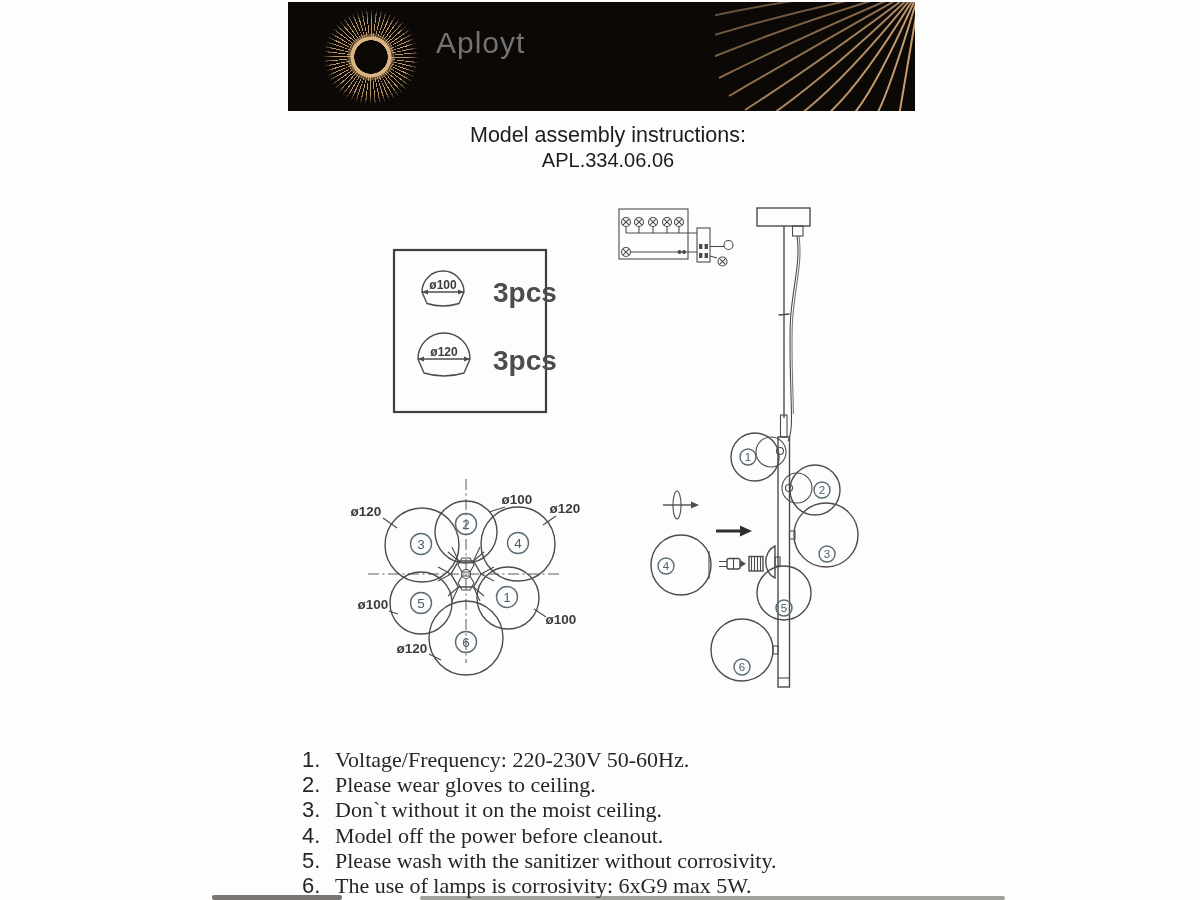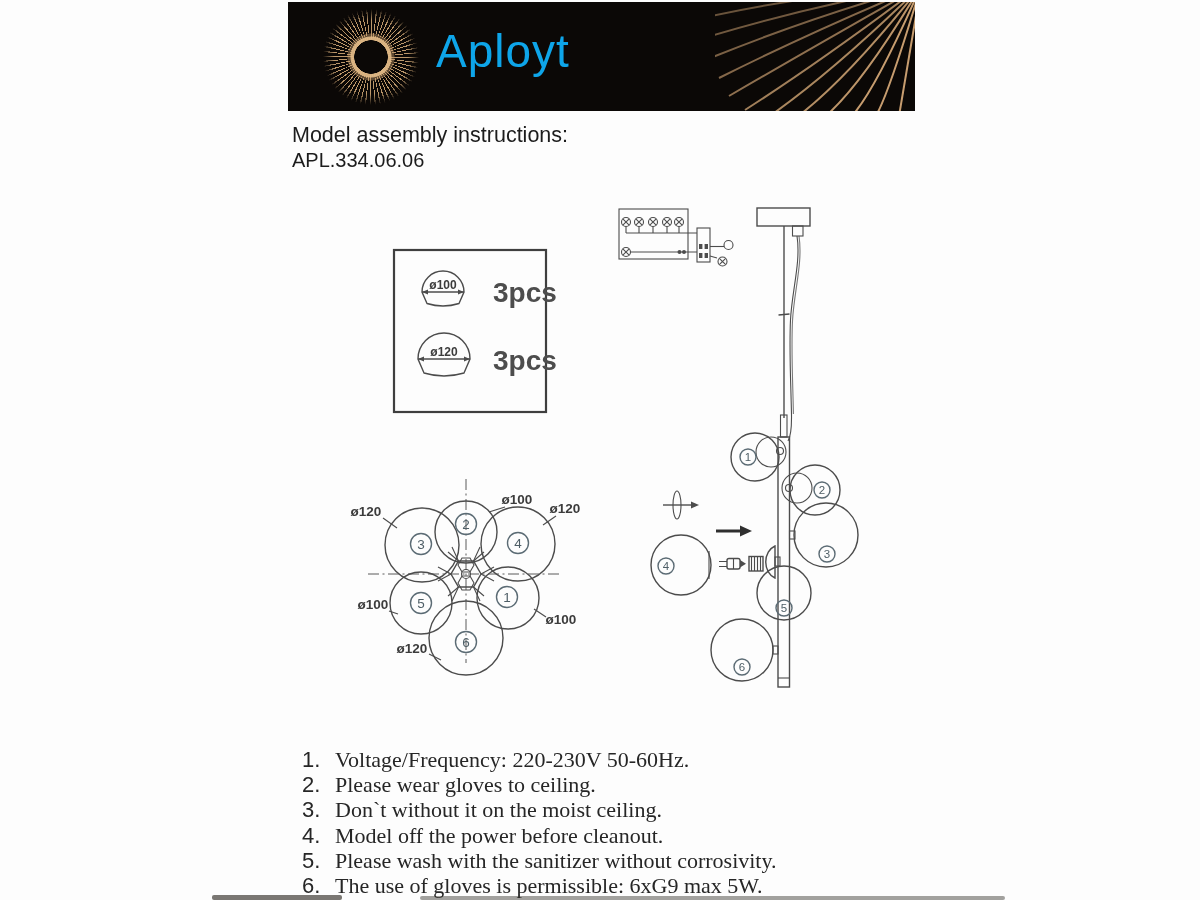--- a/index.html
+++ b/index.html
@@ -7,26 +7,26 @@
         font-family:"Liberation Sans",sans-serif;overflow:hidden;}
 
   
   .banner{position:absolute;left:288px;top:2px;width:627px;height:109px;
           background:#0b0806;overflow:hidden;}
   .sunburst{position:absolute;left:33px;top:5px;width:100px;height:100px;border-radius:50%;
     background:
       radial-gradient(circle, rgba(11,8,6,0) 0 37px, #0b0806 48px),
       radial-gradient(circle, #0b0806 0 16.5px, rgba(226,186,134,0.95) 17px 20px, rgba(200,158,108,0.45) 21px 23px, rgba(0,0,0,0) 24px),
       repeating-conic-gradient(rgba(207,167,117,0.9) 0deg 1.6deg, rgba(11,8,6,0) 1.6deg 6deg);}
-  .brand{position:absolute;left:148px;top:26px;font-size:46px;line-height:1;
-         color:#0ea5e9;letter-spacing:1px;font-weight:400;}
+  .brand{position:absolute;left:148px;top:26px;font-size:30px;line-height:1;
+         color:#737373;letter-spacing:1px;font-weight:400;}
   .rays{position:absolute;right:0;top:0;width:200px;height:112px;}
 
   
-  .title-block{position:absolute;left:292px;top:123px;width:600px;color:#1c1c1c;}
+  .title-block{position:absolute;left:308px;top:123px;width:600px;text-align:center;color:#1c1c1c;}
   .title-block .t1{font-size:21.5px;line-height:25px;}
   .title-block .t2{font-size:20px;line-height:24px;}
 
   
   .svg-abs{position:absolute;}
   svg text{font-family:"Liberation Sans",sans-serif;}
   .dline{stroke:#4c4c4c;stroke-width:1.4;fill:none;}
   .dthin{stroke:#4c4c4c;stroke-width:1.1;fill:none;}
   .dfill{fill:#4c4c4c;stroke:none;}
   .center-line{stroke:#5a5a5a;stroke-width:1;fill:none;stroke-dasharray:11 3.5 2 3.5;}
@@ -285,19 +285,19 @@
     <div class="inst-row">
       <span class="num">4.</span>
       <span class="txt">Model off the power before cleanout.</span>
     </div>
     <div class="inst-row">
       <span class="num">5.</span>
       <span class="txt">Please wash with the sanitizer without corrosivity.</span>
     </div>
     <div class="inst-row">
       <span class="num">6.</span>
-      <span class="txt">The use of gloves is permissible: 6xG9 max 5W.</span>
+      <span class="txt">The use of lamps is corrosivity: 6xG9 max 5W.</span>
     </div>
   </div>
 
   <div class="artifact art1"></div>
   <div class="artifact art2"></div>
 </div>
 
 </body></html>

